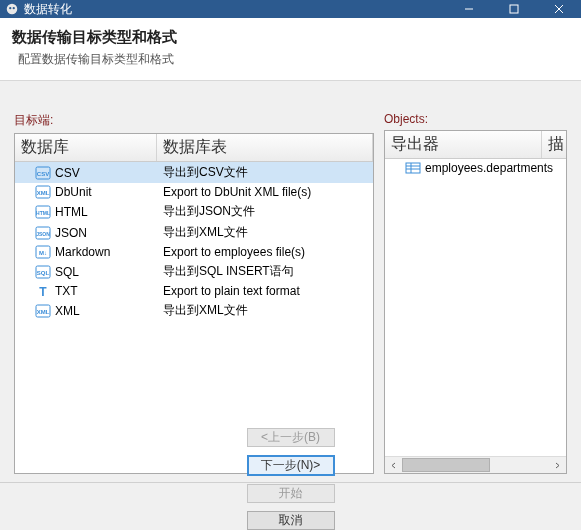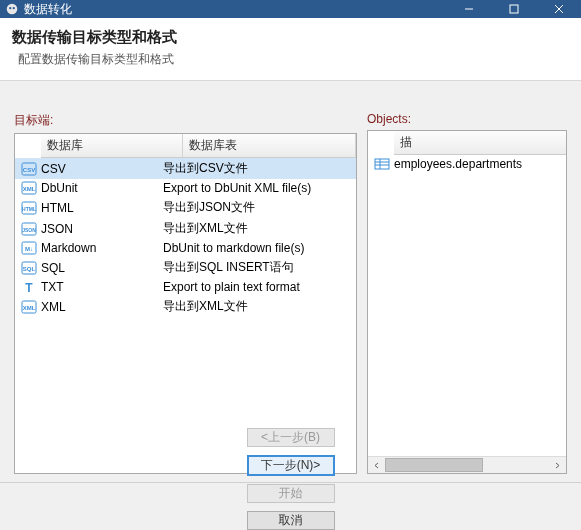--- a/index.html
+++ b/index.html
@@ -7,33 +7,33 @@
 .titlebar { background: #2c5a8f; height: 18px; display: flex; align-items: center; color: #fff; font-size: 12px; }
 .titlebar .icon { width: 24px; display: flex; justify-content: center; }
 .titlebar .title { flex: 1; }
 .titlebar .winbtn { width: 45px; height: 32px; display: flex; align-items: center; justify-content: center; }
 .winbtn svg { width: 10px; height: 10px; }
 .header { background: #fff; padding: 10px 12px 12px; border-bottom: 1px solid #d8d8d8; }
 .header .h1 { font-size: 15px; font-weight: bold; color: #222; }
 .header .h2 { font-size: 12px; color: #555; margin-top: 4px; padding-left: 6px; }
 .content { flex: 1; padding: 8px 14px 8px 14px; display: flex; gap: 10px; overflow: hidden; }
 .left { flex: 1; display: flex; flex-direction: column; min-width: 0; }
-.right { width: 200px; display: flex; flex-direction: column; }
+.right { width: 183px; display: flex; flex-direction: column; }
 .panel-label { font-size: 12px; color: #7f1d1d; margin-bottom: 4px; margin-top: 23px; }
 .listbox { flex: 1; border: 1px solid #aaa; background: #fff; font-size: 12px; overflow: hidden; display: flex; flex-direction: column; }
-.thead { display: flex; background: linear-gradient(#fdfdfd,#ececec); border-bottom: 1px solid #ccc; font-size: 12px; color: #333; margin-left: 26px; }
+.thead { display: flex; background: linear-gradient(#fdfdfd,#ececec); border-bottom: 1px solid #ccc; font-size: 16px; color: #333; }
 .thead .col { padding: 3px 6px; border-right: 1px solid #d4d4d4; white-space: nowrap; overflow: hidden; }
 .left .col1 { width: 142px; }
 .left .col2 { flex: 1; }
 .right .col1 { flex: 1; }
 .right .col2 { width: 24px; border-right: none; }
 .rows { flex: 1; overflow: auto; }
 .row { display: flex; align-items: center; padding: 2px 0; }
 .row.selected { background: #cfe4f7; }
-.row .cell1 { width: 142px; display: flex; align-items: center; padding-left: 6px; gap: 4px; overflow: hidden; white-space: nowrap; }
+.row .cell1 { width: 142px; display: flex; align-items: center; padding-left: 20px; gap: 4px; overflow: hidden; white-space: nowrap; }
 .row .cell2 { flex: 1; padding-left: 6px; white-space: nowrap; overflow: hidden; }
 .right .row .cell1 { width: auto; flex: 1; }
 .ficon { width: 16px; height: 14px; flex-shrink: 0; display: flex; align-items: center; justify-content: center; }
 .hscroll { height: 17px; background: #f0f0f0; border-top: 1px solid #dcdcdc; display: flex; align-items: center; }
 .hscroll .arrow { width: 17px; height: 17px; display: flex; align-items: center; justify-content: center; background: #f0f0f0; }
 .hscroll .track { flex: 1; position: relative; height: 17px; }
 .hscroll .thumb { position: absolute; left: 0; top: 1px; height: 14px; width: 60%; background: #c8c8c8; border: 1px solid #b0b0b0; }
 .footer { height: 48px; border-top: 1px solid #d0d0d0; background: #f0f0f0; display: flex; align-items: center; justify-content: flex-end; padding: 0 14px; gap: 8px; flex-direction: column; }
 .btn { min-width: 88px; height: 24px; font-size: 12px; padding: 0 10px; border: 1px solid #adadad; background: #e1e1e1; color: #333; }
 .btn.disabled { color: #9a9a9a; background: #e8e8e8; border-color: #c5c5c5; }
@@ -134,21 +134,21 @@
           <div class="row">
             <div class="cell1">
               <span class="ficon">
                 <svg viewBox="0 0 16 14">
                   <rect x="1" y="1" width="14" height="12" rx="1.5" fill="none" stroke="#3d8ed8" stroke-width="1"></rect>
                   <text x="8" y="10" font-size="6" text-anchor="middle" fill="#3d8ed8" font-weight="bold">M↓</text>
                 </svg>
               </span>
               <span>Markdown</span>
             </div>
-            <div class="cell2">DbUnit to markdown file(s)</div>
+            <div class="cell2">Export to employees file(s)</div>
           </div>
           <div class="row">
             <div class="cell1">
               <span class="ficon">
                 <svg viewBox="0 0 16 14">
                   <rect x="1" y="1" width="14" height="12" rx="1.5" fill="none" stroke="#3d8ed8" stroke-width="1"></rect>
                   <text x="8" y="10" font-size="6" text-anchor="middle" fill="#3d8ed8" font-weight="bold">SQL</text>
                 </svg>
               </span>
               <span>SQL</span>
@@ -178,20 +178,21 @@
             </div>
             <div class="cell2">导出到XML文件</div>
           </div>
         </div>
     </div>
   </div>
   <div class="right">
     <div class="panel-label">Objects:</div>
     <div class="listbox">
       <div class="thead">
+        <div class="col col1">导出器</div>
         <div class="col col2">描</div>
       </div>
       <div class="rows" id="right-rows">
           <div class="row">
             <div class="cell1">
               <span class="ficon">
                 <svg viewBox="0 0 16 14">
                   <rect x="1" y="2" width="14" height="10" fill="none" stroke="#3d8ed8" stroke-width="1"></rect>
                   <line x1="1" y1="5" x2="15" y2="5" stroke="#3d8ed8"></line>
                   <line x1="1" y1="8" x2="15" y2="8" stroke="#3d8ed8"></line>

